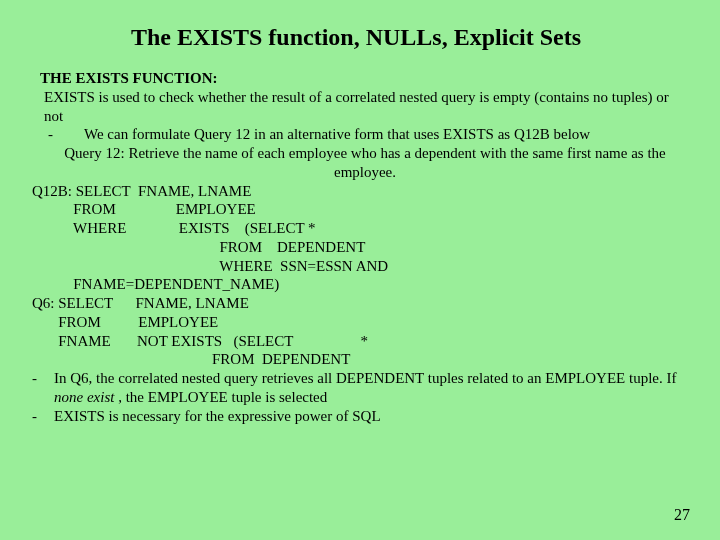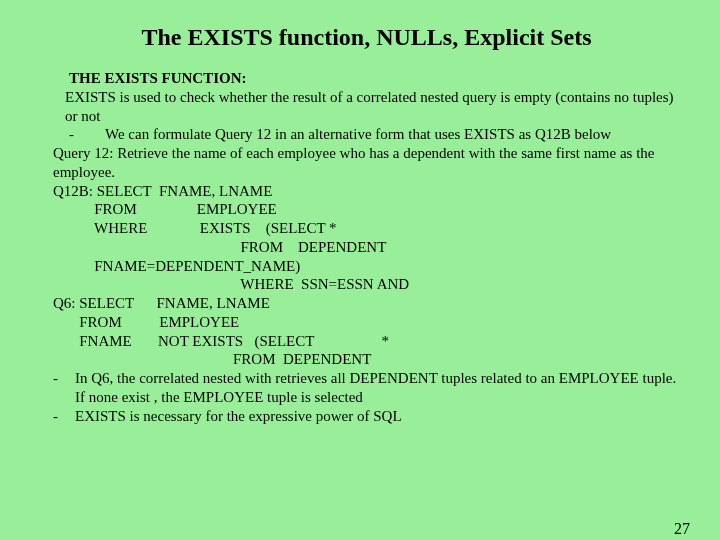--- a/index.html
+++ b/index.html
@@ -8,39 +8,39 @@
     width: 720px;
     height: 540px;
     background: #99ee99;
     font-family: "Times New Roman", Times, serif;
     color: #000;
   }
   .slide {
     box-sizing: border-box;
     width: 720px;
     height: 540px;
-    padding: 18px 34px 10px 47px;
+    padding: 18px 34px 10px 26px;
     position: relative;
   }
   .title {
     text-align: center;
     font-weight: bold;
     font-size: 24px;
     margin: 6px 0 18px 0;
   }
   .body {
     font-size: 15px;
     line-height: 1.25;
   }
   .heading {
     font-weight: bold;
-    margin-left: 22px;
+    margin-left: 14px;
   }
   .ind1 { margin-left: 18px; }
-  .ind0 { margin-left: 6px; }
+  .ind0 { margin-left: 18px; text-align: center; }
   .bullet-row {
     display: flex;
     margin-left: 22px;
   }
   .bullet-mark {
     width: 36px;
     flex: 0 0 36px;
   }
   .bullet-text {
     flex: 1;
@@ -50,24 +50,24 @@
     margin-left: 6px;
   }
   .bullet-mark2 {
     width: 22px;
     flex: 0 0 22px;
   }
   .q-row0 { margin-left: 6px; white-space: pre; }
   .pagenum {
     position: absolute;
     right: 30px;
-    bottom: 2px;
+    bottom: 16px;
     font-size: 16px;
   }
-  .italic { }
+  .italic { font-style: italic; }
 </style>
 </head>
 <body>
 
 <div class="slide">
 
   <div class="title">The EXISTS function, NULLs, Explicit Sets</div>
 
   <div class="body">
 
@@ -79,33 +79,33 @@
       <div class="bullet-mark">-</div>
       <div class="bullet-text">We can formulate Query 12 in an alternative form that uses EXISTS as Q12B below</div>
     </div>
 
     <div class="ind0">Query 12: Retrieve the name of each employee who has a dependent with the same first name as the employee.</div>
 
     <div class="q-row0">Q12B: SELECT  FNAME, LNAME</div>
     <div class="q-row0">           FROM                EMPLOYEE</div>
     <div class="q-row0">           WHERE              EXISTS    (SELECT *</div>
     <div class="q-row0">                                                  FROM    DEPENDENT</div>
+    <div class="q-row0">                                                  WHERE  SSN=ESSN AND</div>
     <div class="q-row0">           FNAME=DEPENDENT_NAME)</div>
-    <div class="q-row0">                                                  WHERE  SSN=ESSN AND</div>
 
 
     <div class="q-row0">Q6: SELECT      FNAME, LNAME</div>
     <div class="q-row0">       FROM          EMPLOYEE</div>
     <div class="q-row0">       FNAME       NOT EXISTS   (SELECT                  *</div>
     <div class="q-row0">                                                FROM  DEPENDENT</div>
 
     <div class="bullet-row2">
       <div class="bullet-mark2">-</div>
       <div class="bullet-text">
-        <span>In Q6, the correlated nested with retrieves all DEPENDENT tuples related to an EMPLOYEE tuple. If </span><span class="italic">none exist</span><span> , the EMPLOYEE tuple is selected</span>
+        <span>In Q6, the correlated nested query retrieves all DEPENDENT tuples related to an EMPLOYEE tuple. If </span><span class="italic">none exist</span><span> , the EMPLOYEE tuple is selected</span>
       </div>
     </div>
 
     <div class="bullet-row2">
       <div class="bullet-mark2">-</div>
       <div class="bullet-text">EXISTS is necessary for the expressive power of SQL</div>
     </div>
 
   </div>
 

